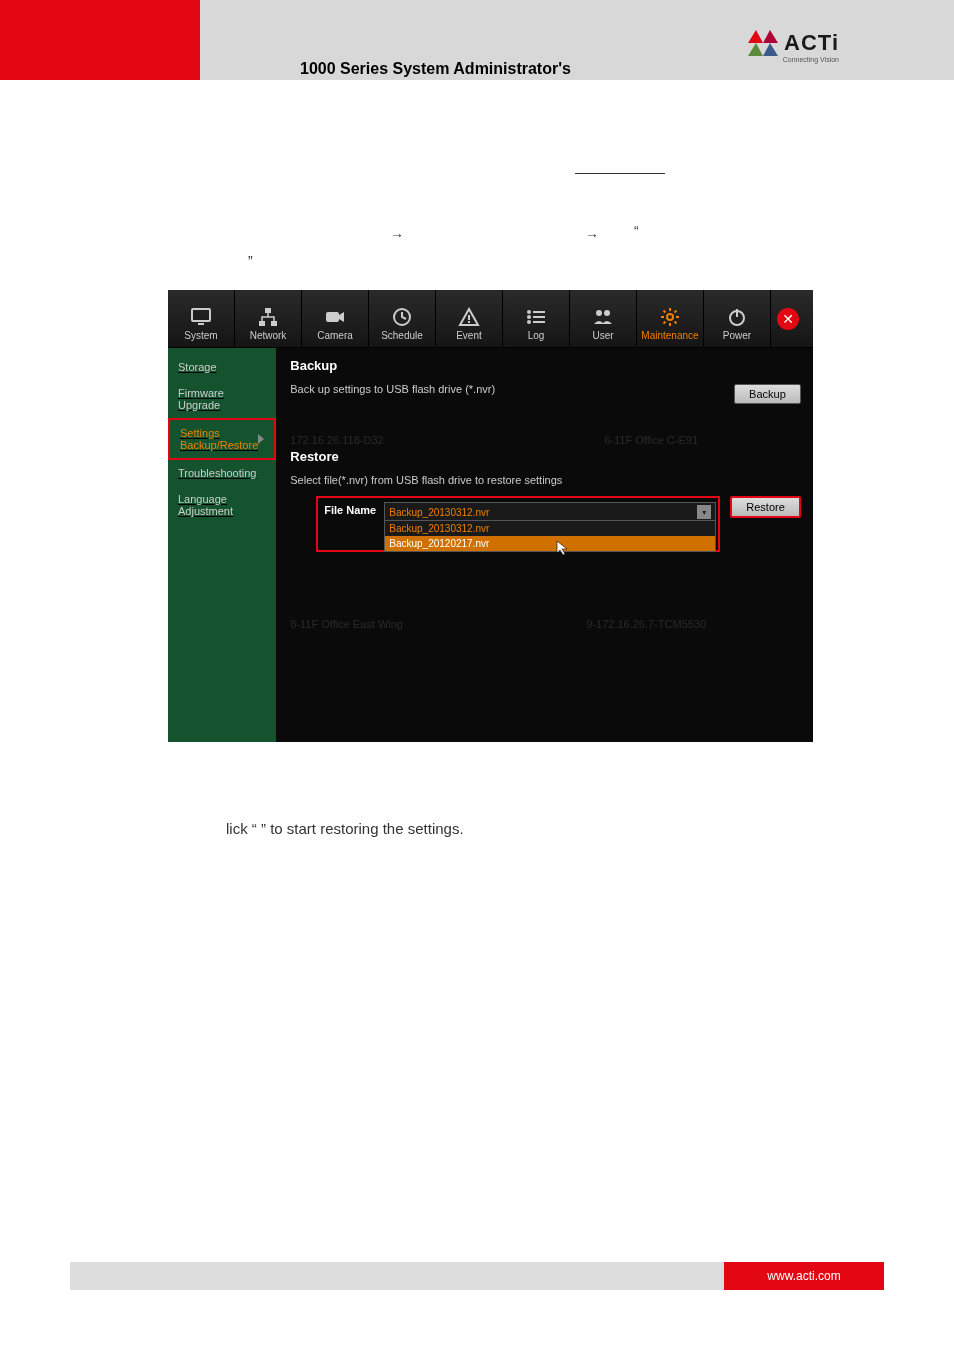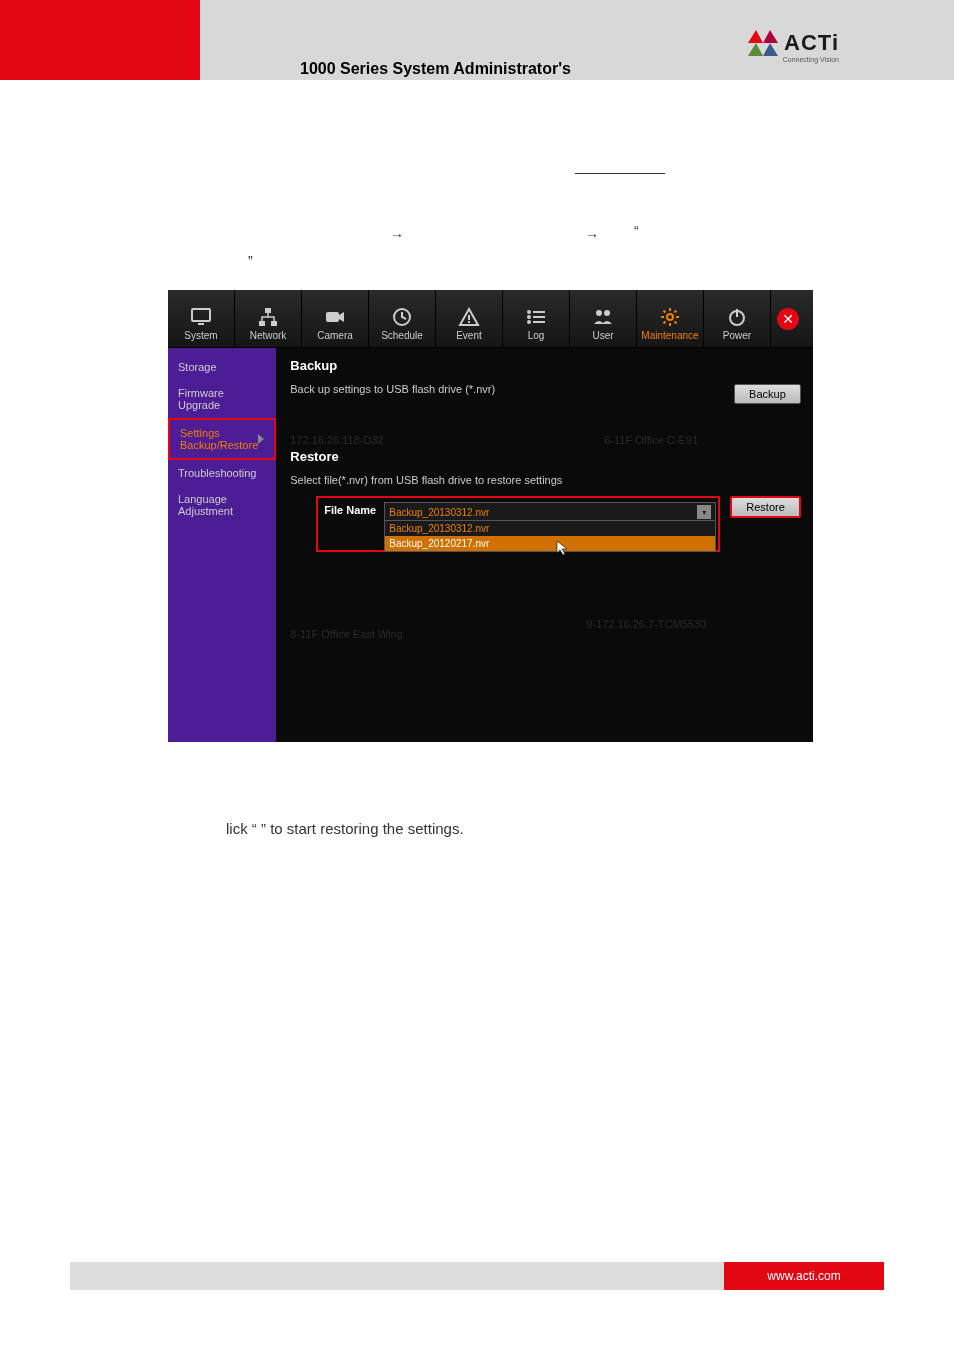--- a/index.html
+++ b/index.html
@@ -108,22 +108,23 @@
     color: #fff;
     font-size: 14px;
   }
 
   .content-area {
     display: flex;
     height: calc(100% - 58px);
   }
   .sidebar-menu {
     width: 178px;
-    background: #4c1d95;
+    background: #14532d;
     padding-top: 6px;
+    text-decoration: underline;
   }
   .sidebar-item {
     color: #ccc;
     font-size: 11px;
     padding: 7px 10px;
   }
   .sidebar-item.active {
     color: #f08000;
     border: 2px solid #e30613;
     display: flex;
@@ -452,21 +453,21 @@
           <span class="cursor">
             <svg width="14" height="16" viewBox="0 0 14 16">
                 <polygon points="1,1 1,13 4,10 7,15 9,14 6,9 11,9" fill="#fff" stroke="#000" stroke-width="0.6"></polygon>
               </svg>
           </span>
         </div>
         <div style="width:10px;"></div>
         <button class="btn restore-btn">Restore</button>
       </div>
 
-      <div class="ghost-text" style="left:14px; top:280px;">8-11F Office East Wing</div>
+      <div class="ghost-text" style="left:14px; top:270px;">8-11F Office East Wing</div>
       <div class="ghost-text" style="left:310px; top:270px;">9-172.16.26.7-TCM5530</div>
 
     </div>
   </div>
 </div>
 
 <div class="below-text">lick “            ” to start restoring the settings.</div>
 
 <div class="footer-bar">
   <div class="footer-red">www.acti.com</div>

